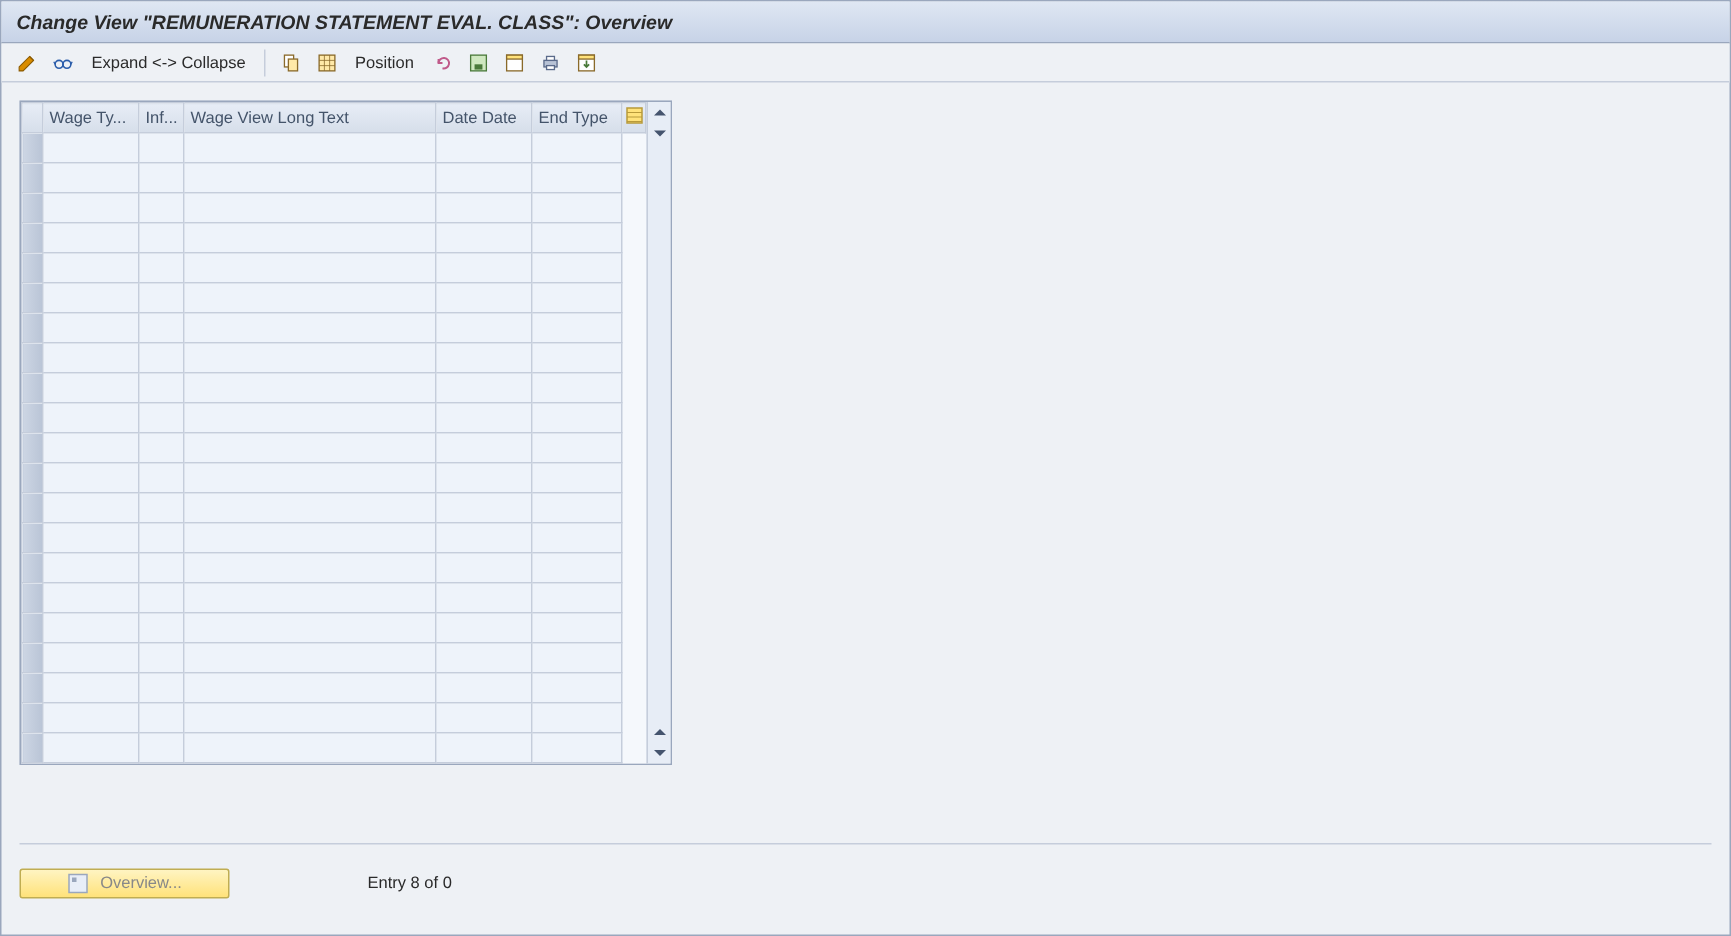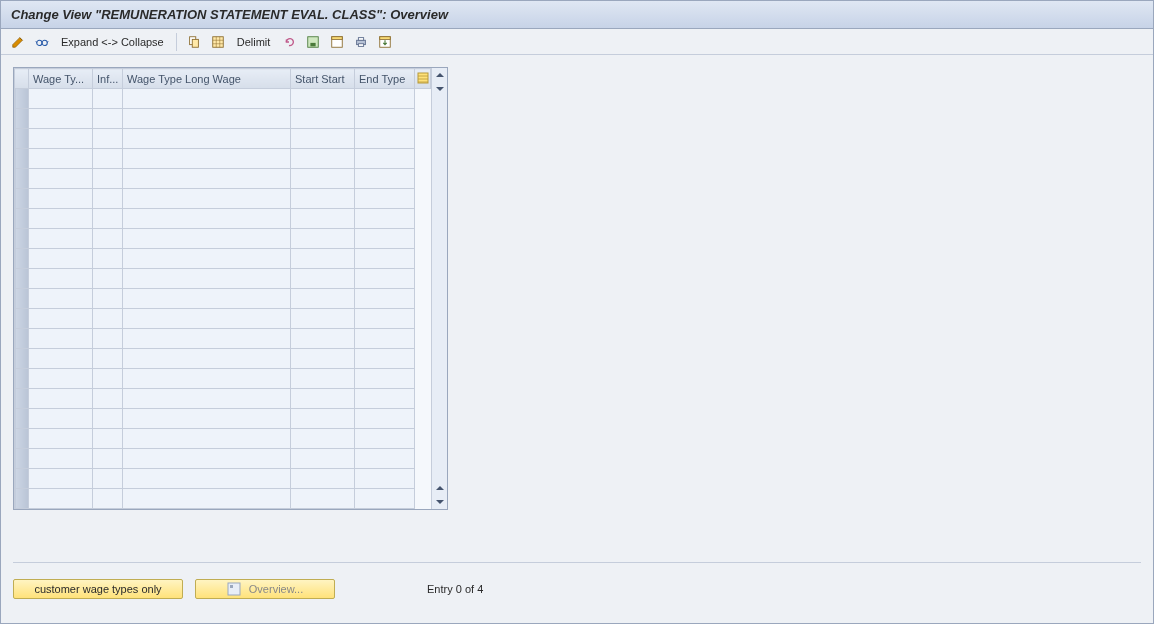--- a/index.html
+++ b/index.html
@@ -198,21 +198,21 @@
           <rect x="3" y="2" width="7" height="9" fill="#fff" stroke="#8a6a2a"></rect>
           <rect x="6" y="5" width="7" height="9" fill="#ffe9a8" stroke="#8a6a2a"></rect>
         </svg>
     </span>
     <span class="tool-icon">
       <svg viewBox="0 0 16 16">
           <rect x="2" y="2" width="12" height="12" fill="#ffe9a8" stroke="#8a6a2a"></rect>
           <path d="M2 6 h12 M2 10 h12 M6 2 v12 M10 2 v12" stroke="#8a6a2a" stroke-width="0.6"></path>
         </svg>
     </span>
-    <span class="tool-text">Delimit</span>
+    <span class="tool-text">Position</span>
     <span class="tool-icon">
       <svg viewBox="0 0 16 16">
           <path d="M5 8 A4 4 0 1 1 8 12" fill="none" stroke="#c05a8a" stroke-width="1.5"></path>
           <path d="M5 5 L5 8 L8 8" fill="none" stroke="#c05a8a" stroke-width="1.5"></path>
         </svg>
     </span>
     <span class="tool-icon">
       <svg viewBox="0 0 16 16">
           <rect x="2" y="2" width="12" height="12" fill="#cfe8c0" stroke="#4a7a3a"></rect>
           <rect x="5" y="9" width="6" height="4" fill="#4a7a3a"></rect>
@@ -242,22 +242,22 @@
 
   <div class="content">
     <div class="grid-wrap" id="grid-wrap" style="padding-right:16px;">
       <table class="grid" id="grid">
         <thead>
           <tr id="header-row">
             <th class="rowsel-h"></th>
 
           <th style="width: 64px; min-width: 64px; max-width: 64px;">Wage Ty...</th>
               <th style="width: 30px; min-width: 30px; max-width: 30px;">Inf...</th>
-              <th style="width: 168px; min-width: 168px; max-width: 168px;">Wage Type Long Wage</th>
-              <th style="width: 64px; min-width: 64px; max-width: 64px;">Start Start</th>
+              <th style="width: 168px; min-width: 168px; max-width: 168px;">Wage View Long Text</th>
+              <th style="width: 64px; min-width: 64px; max-width: 64px;">Date Date</th>
               <th style="width: 60px; min-width: 60px; max-width: 60px;">End Type</th>
               <th class="cfg"><svg viewBox="0 0 12 12">
                   <rect x="1" y="1" width="10" height="10" fill="#ffe27a" stroke="#b89a3a"></rect>
                   <path d="M1 4 h10 M1 7 h10 M1 10 h10" stroke="#b89a3a" stroke-width="0.8"></path>
                 </svg></th>
             </tr>
         </thead>
         <tbody id="grid-body">
             <tr>
               <td class="rowsel"></td>
@@ -454,28 +454,25 @@
               </svg>
           </div>
         </div>
       </div>
     </div>
   </div>
 
   <div class="bottom-hr"></div>
 
   <div class="bottom-bar">
-    <span class="sap-btn">
-      <span>customer wage types only</span>
-    </span>
     <span class="sap-btn muted">
       <span class="btn-icon">
         <svg viewBox="0 0 14 14">
             <rect x="1" y="1" width="12" height="12" fill="#e8eef8" stroke="#9aa7bd"></rect>
             <rect x="3" y="3" width="3" height="3" fill="#9aa7bd"></rect>
           </svg>
       </span>
       <span>Overview...</span>
     </span>
-    <span class="entry-text">Entry 0 of 4</span>
+    <span class="entry-text">Entry 8 of 0</span>
   </div>
 
 </div>
 
 </body></html>

